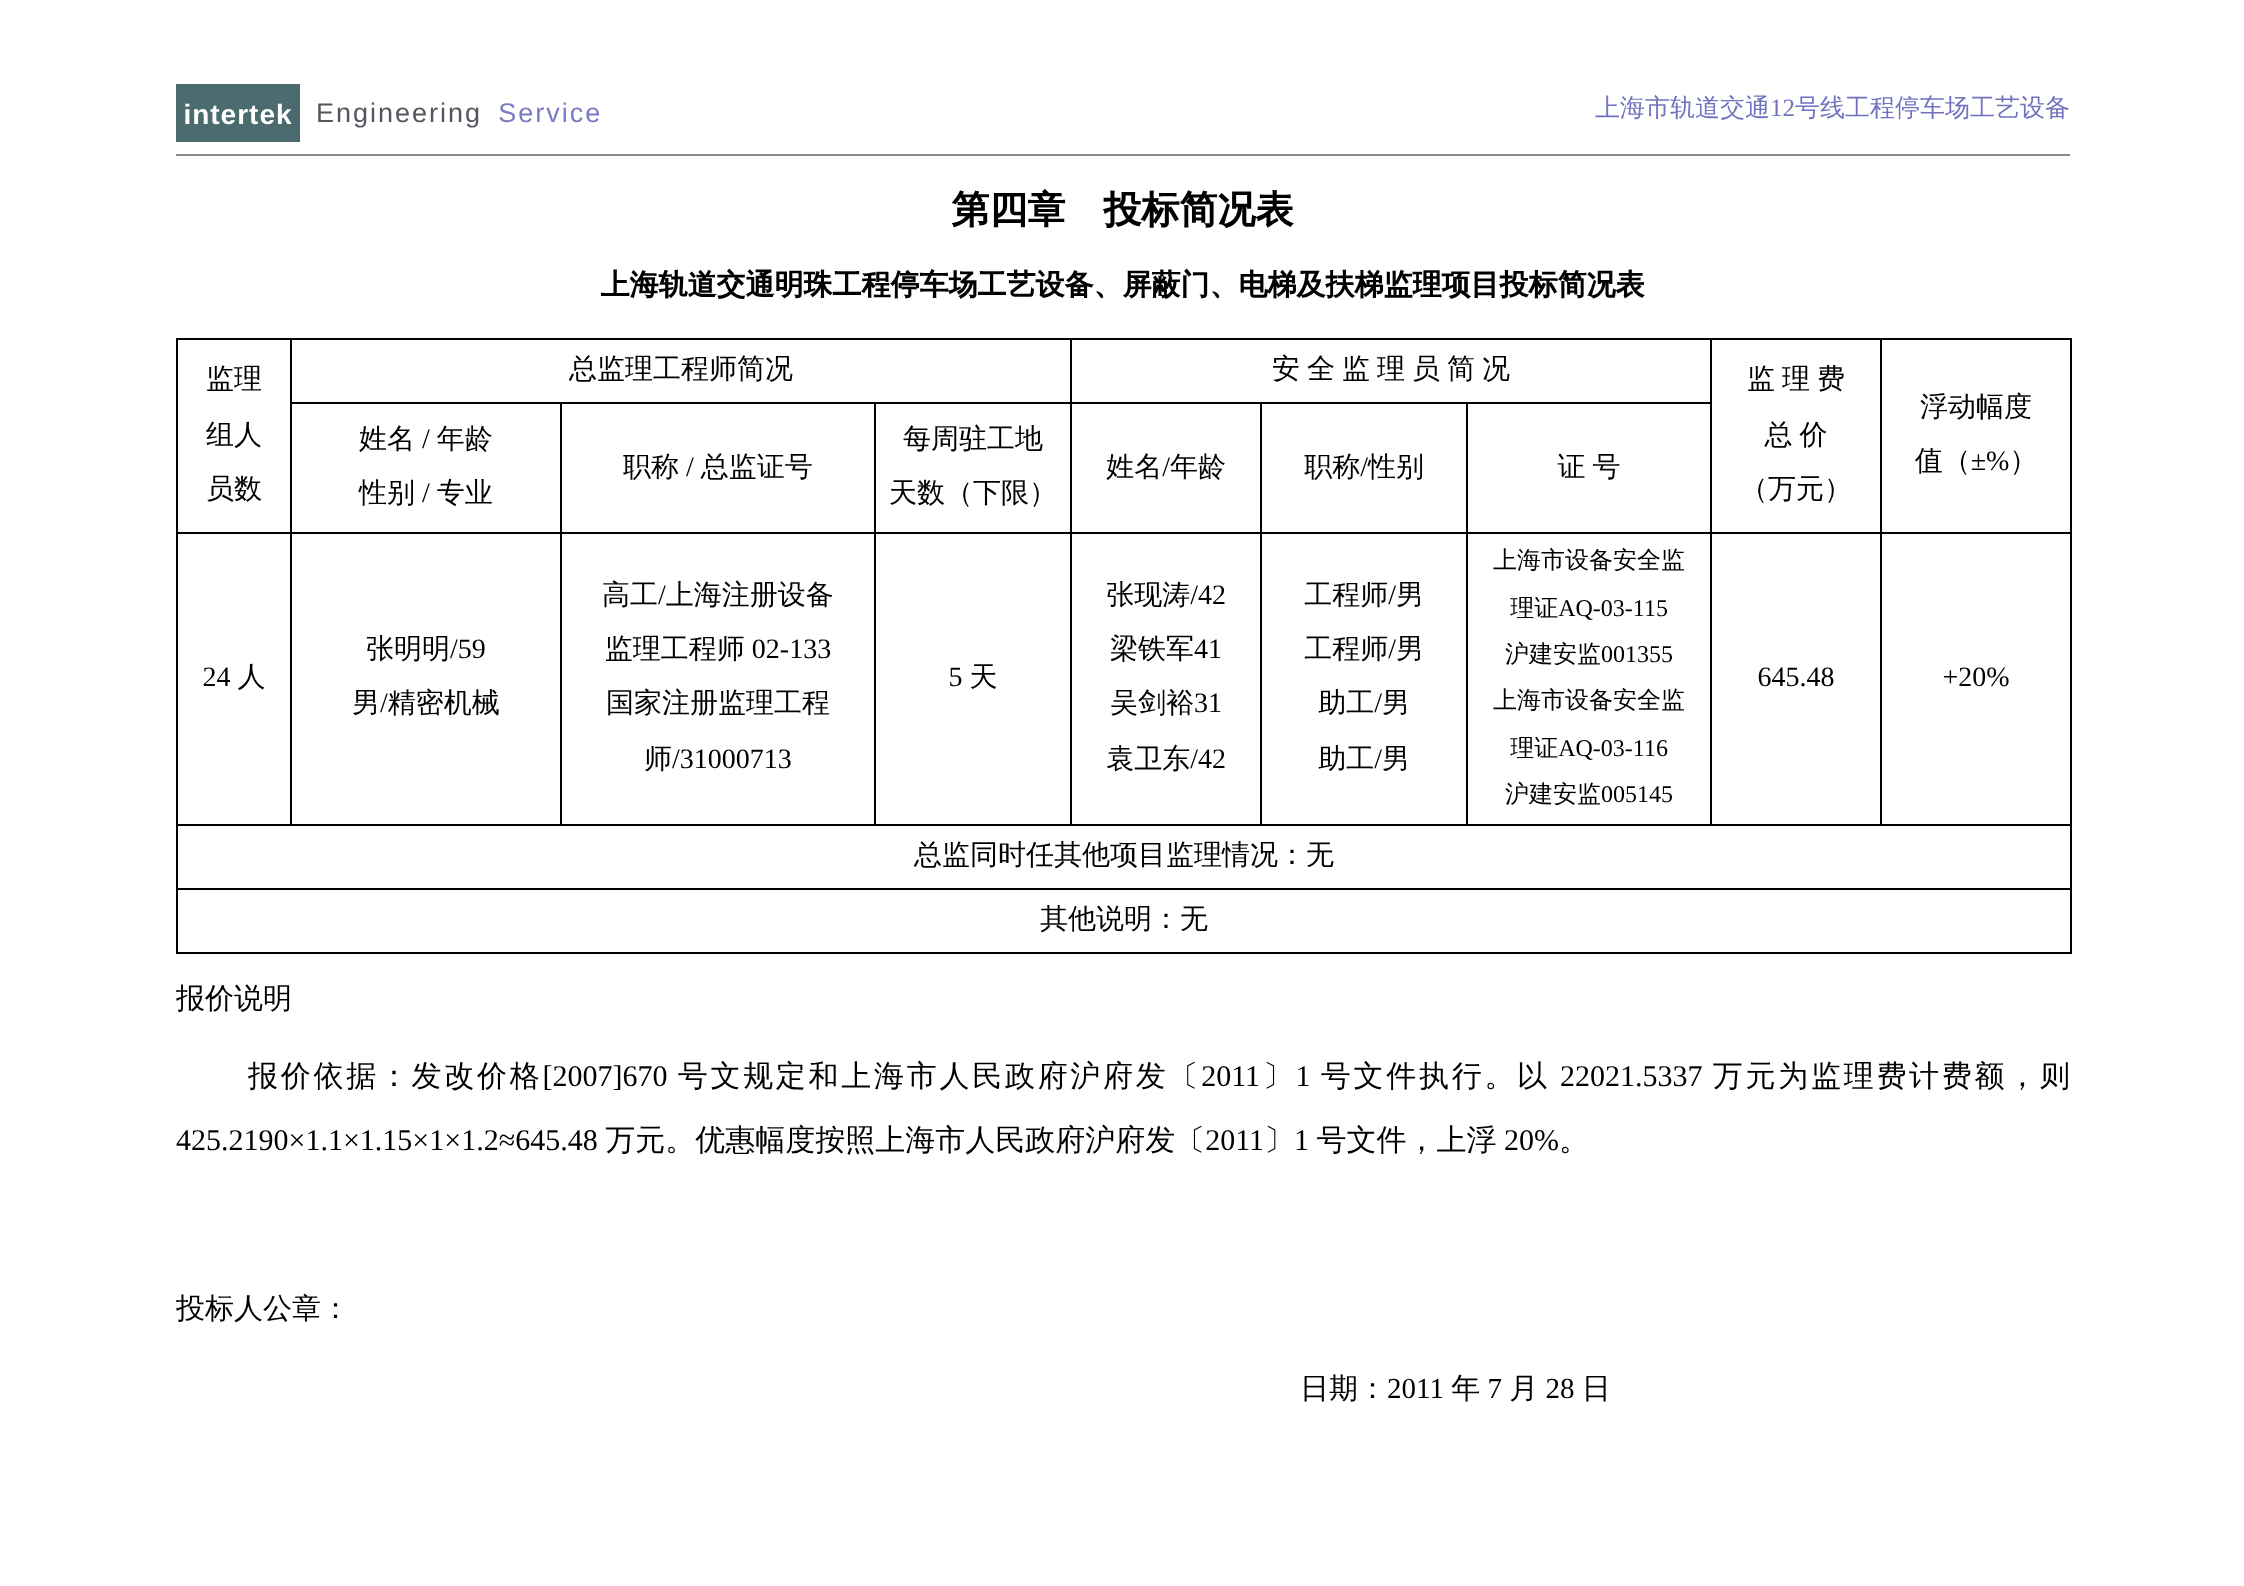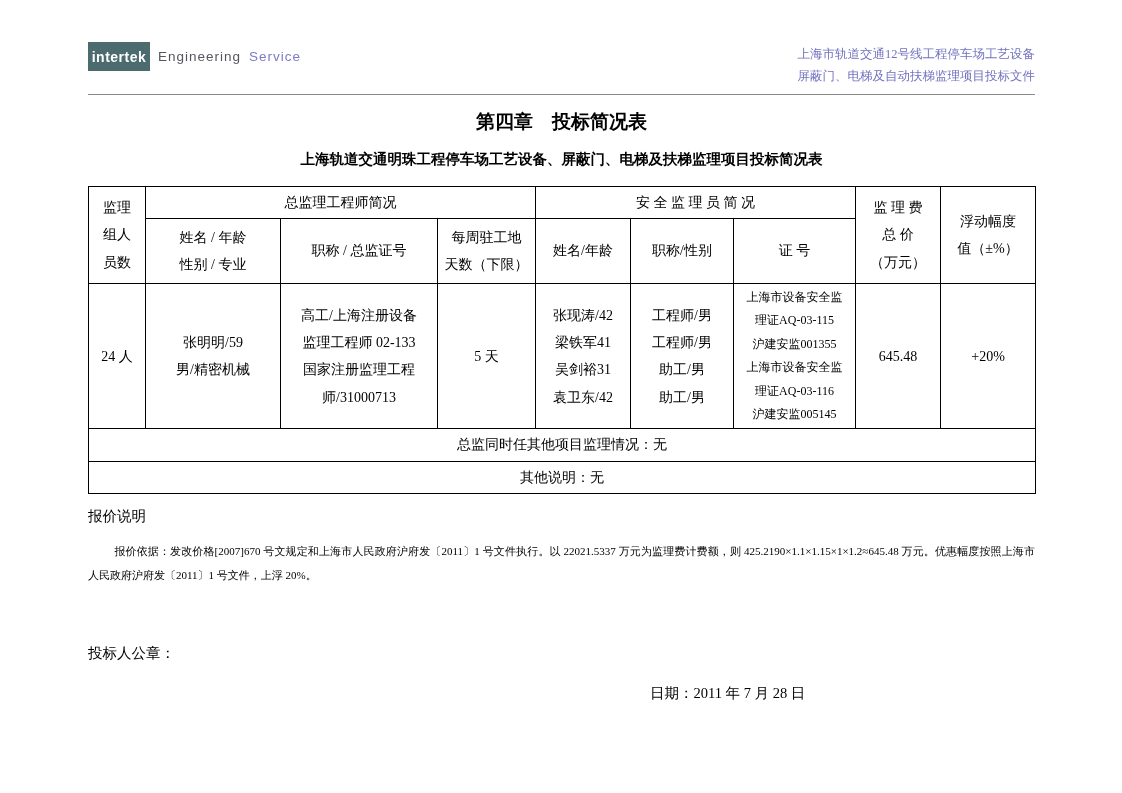--- a/index.html
+++ b/index.html
@@ -106,21 +106,21 @@
     padding-left: 8px;
     line-height: 1.4;
   }
   
   .section-title {
     margin-top: 13px;
     font-size: 14.5px;
   }
   .pricing-para {
     margin: 14px 0 0 0;
-    font-size: 11px;
+    font-size: 15px;
     line-height: 2.15;
     text-indent: 2.4em;
     text-align: justify;
   }
   .seal-line {
     margin-top: 57px;
     font-size: 14.5px;
   }
   .agent-row {
     margin-top: 21px;
@@ -166,21 +166,20 @@
   <div class="content">
 
     <div class="header">
       <div class="logo-area">
         <span class="logo-box">intertek</span>
         <span class="logo-eng">Engineering</span>
         <span class="logo-svc">Service</span>
       </div>
       <div class="header-right">
         <div>上海市轨道交通12号线工程停车场工艺设备</div>
-        <div>屏蔽门、电梯及自动扶梯监理项目投标文件</div>
       </div>
     </div>
     <div class="header-rule"></div>
 
     <h1 class="title">第四章　投标简况表</h1>
     <h2 class="subtitle">上海轨道交通明珠工程停车场工艺设备、屏蔽门、电梯及扶梯监理项目投标简况表</h2>
 
     <table class="bid-table">
       <colgroup>
         <col style="width:57px">

